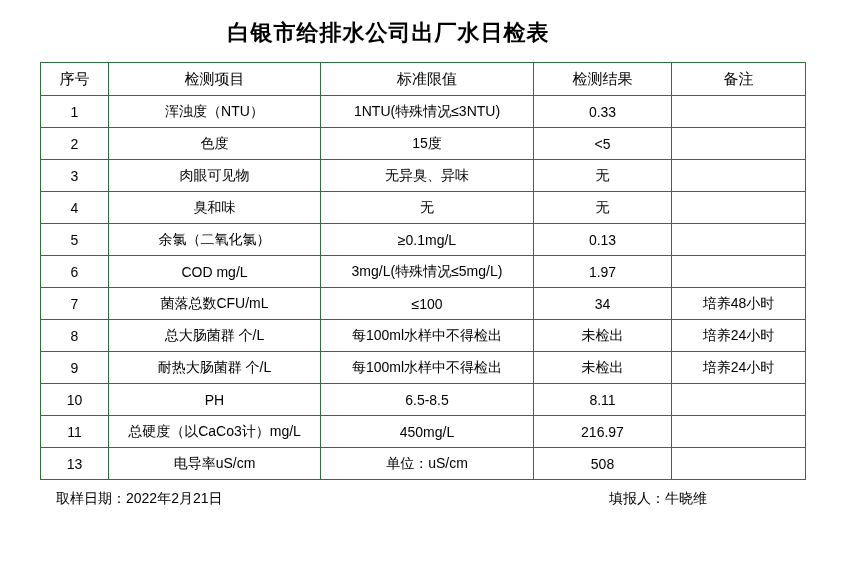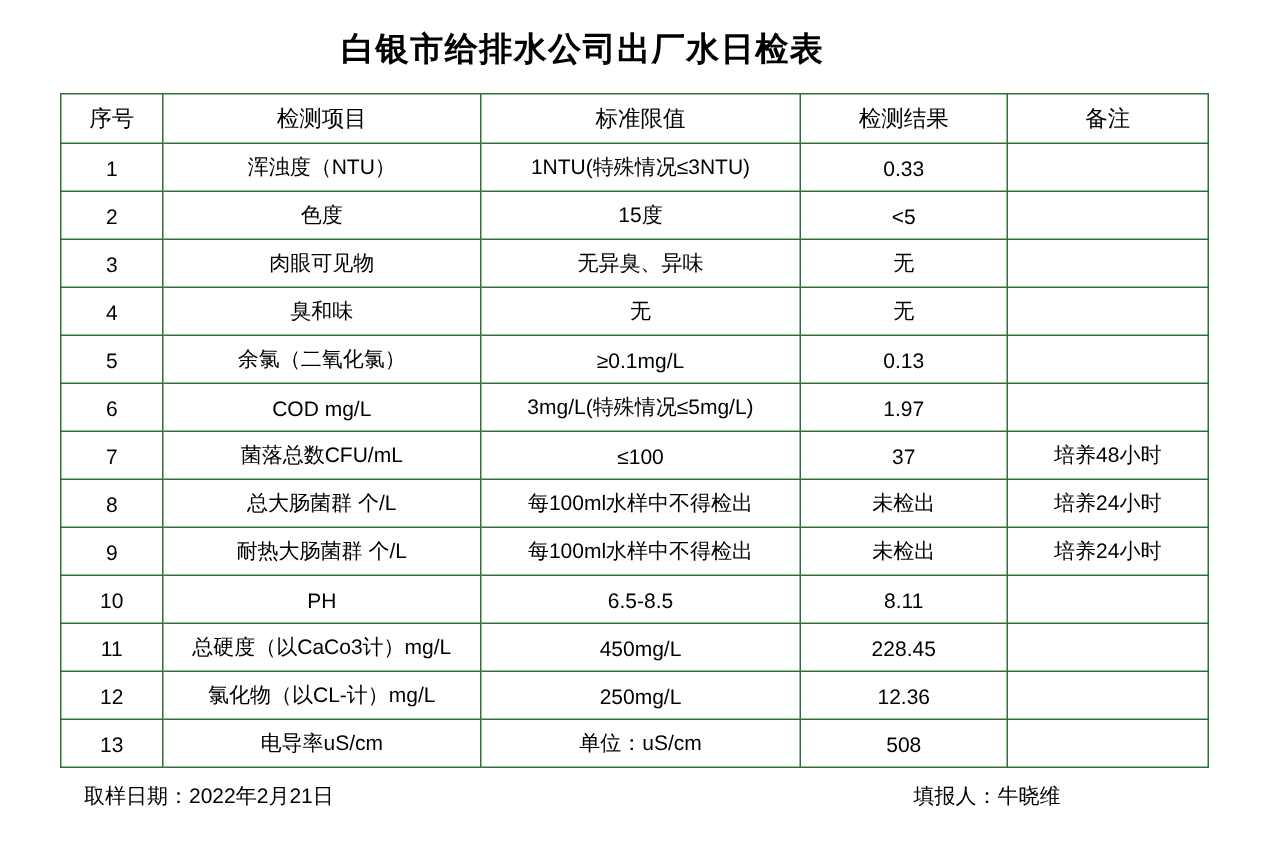--- a/index.html
+++ b/index.html
@@ -141,21 +141,21 @@
           <td>6</td>
           <td>COD        mg/L</td>
           <td class="cell-sub">3mg/L(特殊情况≤5mg/L)</td>
           <td>1.97</td>
           <td></td>
         </tr>
         <tr>
           <td>7</td>
           <td>菌落总数CFU/mL</td>
           <td class="cell-sub">≤100</td>
-          <td>37</td>
+          <td>34</td>
           <td>培养48小时</td>
         </tr>
         <tr>
           <td>8</td>
           <td>总大肠菌群 个/L</td>
           <td class="cell-sub">每100ml水样中不得检出</td>
           <td>未检出</td>
           <td>培养24小时</td>
         </tr>
         <tr>
@@ -169,28 +169,21 @@
           <td>10</td>
           <td>PH</td>
           <td class="cell-sub">6.5-8.5</td>
           <td>8.11</td>
           <td></td>
         </tr>
         <tr>
           <td>11</td>
           <td>总硬度（以CaCo3计）mg/L</td>
           <td class="cell-sub">450mg/L</td>
-          <td>228.45</td>
-          <td></td>
-        </tr>
-        <tr>
-          <td>12</td>
-          <td>氯化物（以CL-计）mg/L</td>
-          <td class="cell-sub">250mg/L</td>
-          <td>12.36</td>
+          <td>216.97</td>
           <td></td>
         </tr>
         <tr>
           <td>13</td>
           <td>电导率uS/cm</td>
           <td class="cell-sub">单位：uS/cm</td>
           <td>508</td>
           <td></td>
         </tr>
       </tbody>

